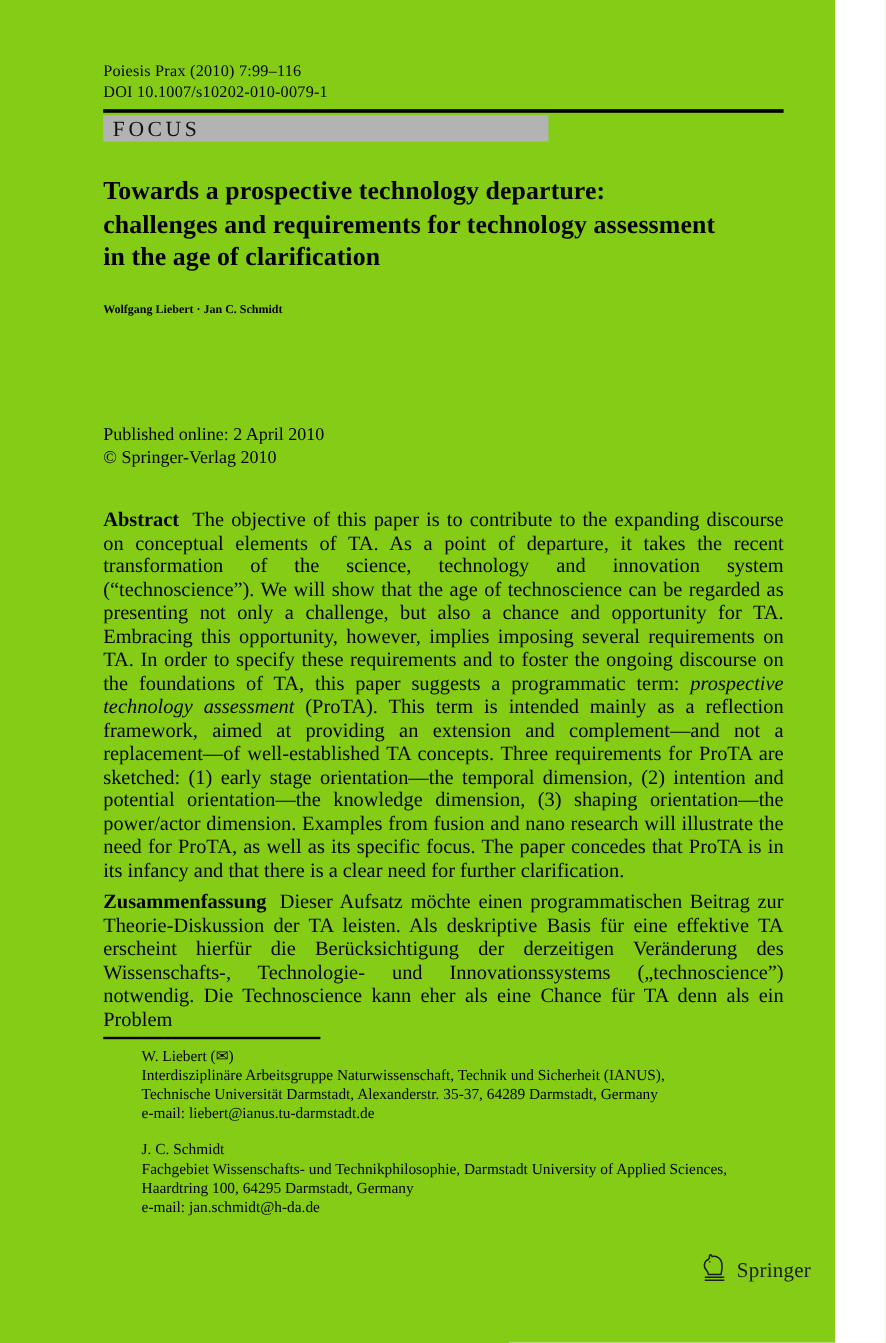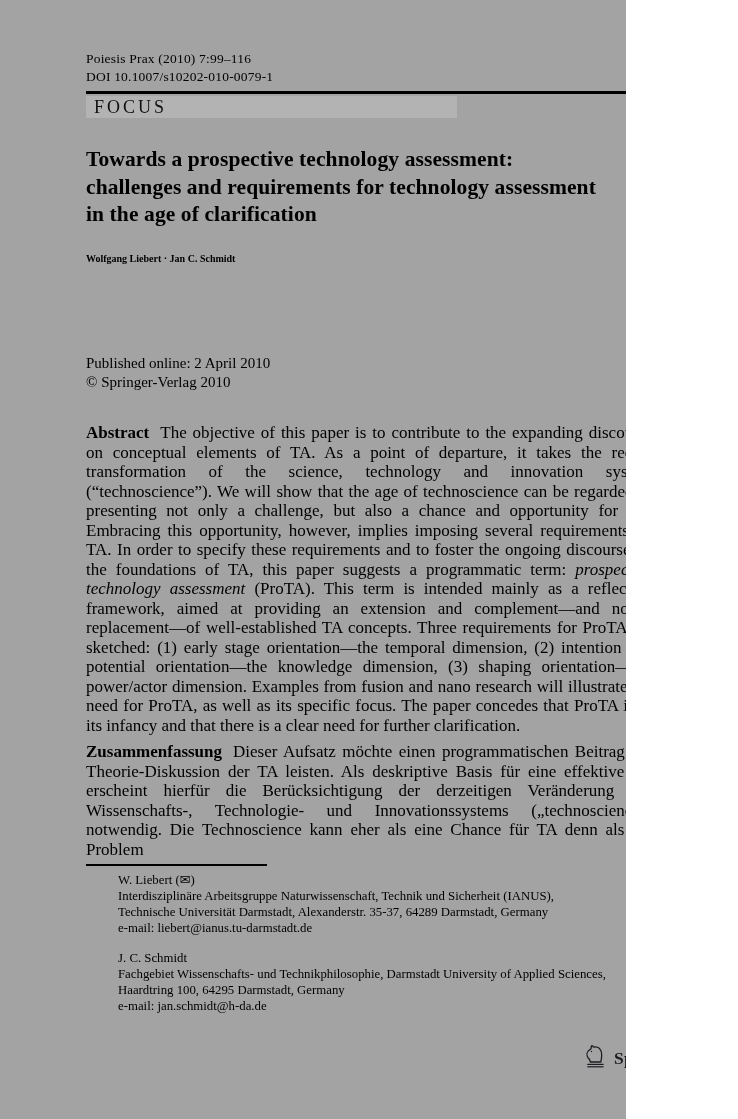--- a/index.html
+++ b/index.html
@@ -1,21 +1,21 @@
 <!DOCTYPE html>
 <html><head>
 <meta charset="utf-8">
 <style>
   * { margin: 0; padding: 0; box-sizing: border-box; }
   html, body { background: #ffffff; }
   .page {
     position: relative;
-    width: 626px;
+    width: 696px;
     height: 1119px;
-    background: #a3a3a3;
+    background: #84cc16;
     color: #000000;
     font-family: "Liberation Serif", "DejaVu Serif", serif;
     overflow: hidden;
   }
   .abs { position: absolute; left: 86px; width: 567px; }
 
   .journal-info { font-size: 13.5px; line-height: 18px; letter-spacing: 0.2px; }
 
   .top-rule { height: 3px; background: #000000; }
 
@@ -41,41 +41,41 @@
   }
   .body-para .para-label { font-weight: bold; margin-right: 11px; }
 
   .footnote-rule { width: 181px; height: 2px; background: #000000; }
   .footnote { font-size: 12.8px; line-height: 16px; }
   .footnote div { white-space: nowrap; margin-left: 32px; }
 
   .publisher-logo { left: 583px; width: 140px; display: flex; align-items: center; }
   .publisher-logo .horse { margin-right: 7px; }
   .publisher-logo .logo-text {
-    font-size: 17.5px; font-weight: 700; color: #1c1c22; letter-spacing: 0.2px; text-align: center;
+    font-size: 17.5px; font-weight: 400; color: #1c1c22; letter-spacing: 0.2px; text-align: center;
   }
 </style>
 </head>
 <body>
 
 <div class="page">
 
   <div class="abs journal-info" style="top:50px">
     <div>Poiesis Prax (2010) 7:99–116</div>
     <div>DOI 10.1007/s10202-010-0079-1</div>
   </div>
 
   <div class="abs top-rule" style="top:91px"></div>
 
   <div class="abs focus-bar" style="top:96px">
     <span>FOCUS</span>
   </div>
 
   <div class="abs title" style="top:146px">
-    <div>Towards a prospective technology assessment:</div>
+    <div>Towards a prospective technology departure:</div>
     <div>challenges and requirements for technology assessment</div>
     <div>in the age of clarification</div>
   </div>
 
   <div class="abs authors" style="top:253px">Wolfgang Liebert · Jan C. Schmidt</div>
 
   <div class="abs pub-info" style="top:354px">
     <div>Published online: 2 April 2010</div>
     <div>© Springer-Verlag 2010</div>
   </div>

